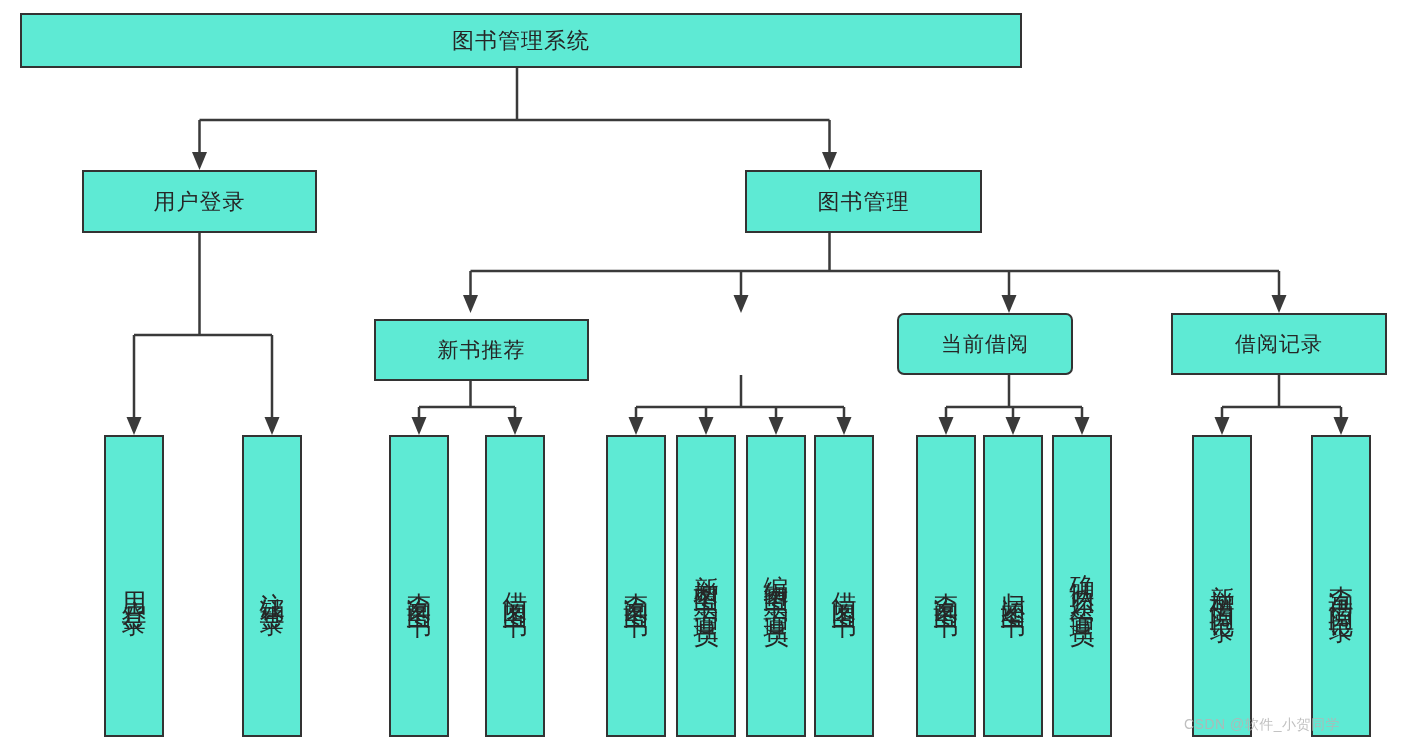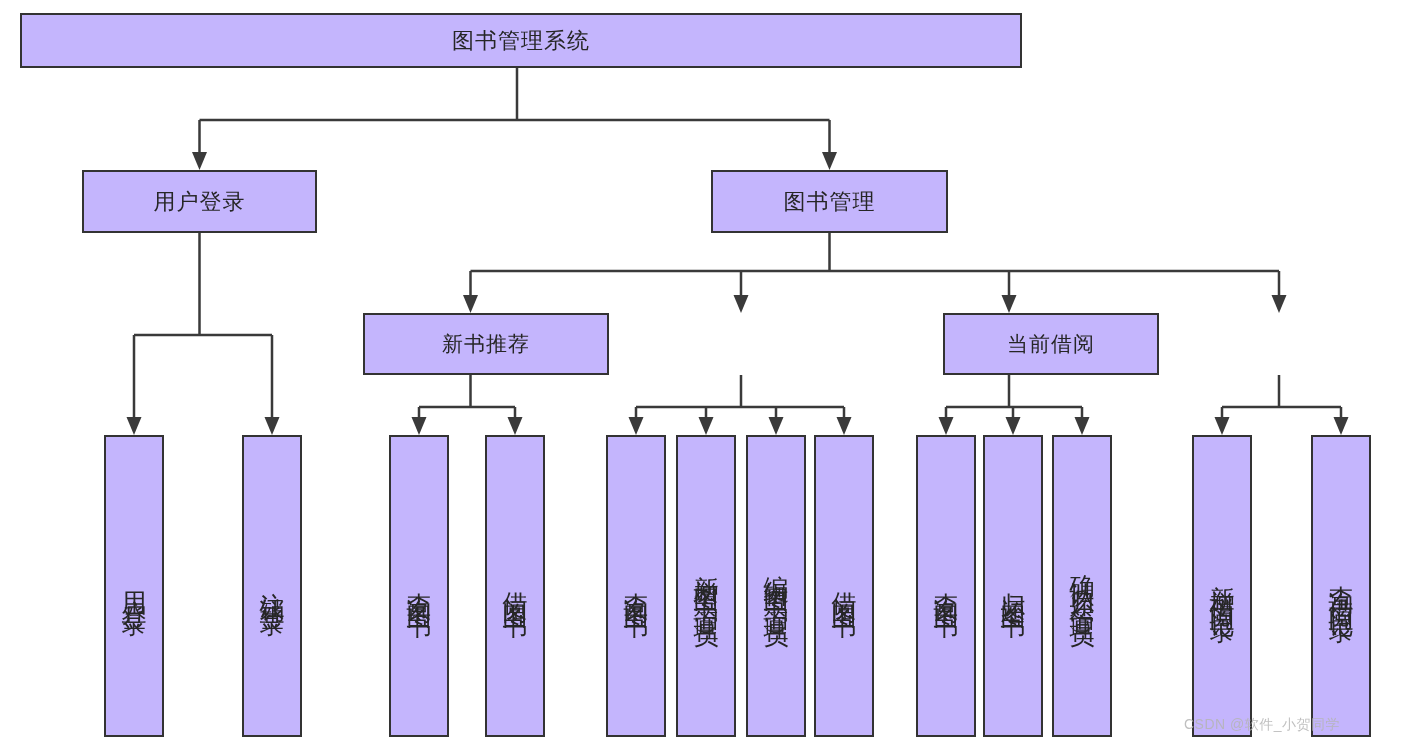--- a/index.html
+++ b/index.html
@@ -14,21 +14,21 @@
     width:1405px;height:747px;position:relative;overflow:hidden;
     background:var(--bg);
     font-family:"Liberation Sans","DejaVu Sans",sans-serif;
     color:var(--text);
   }
   .canvas{position:absolute;inset:0;}
   svg.edges{position:absolute;left:0;top:0;width:1405px;height:747px;}
   svg.edges path{stroke:var(--line);stroke-width:2.5;fill:none;}
   svg.edges polygon{fill:var(--line);stroke:none;}
   .box{
-    position:absolute;background:#c4b5fd;border:2.5px solid var(--border);
+    position:absolute;background:#5eead4;border:2.5px solid var(--border);
     display:flex;align-items:center;justify-content:center;
     box-sizing:border-box;font-size:22px;letter-spacing:1px;
   }
   .root{left:20px;top:13px;width:1002px;height:55px;}
   .lvl2{top:170px;height:63px;}
   .lvl3{top:313px;height:62px;font-size:21px;}
   .leaf{top:435px;width:60px;height:302px;}
   .vtext{
     writing-mode:vertical-rl;
     font-size:25px;letter-spacing:7px;line-height:1;
@@ -84,24 +84,25 @@
     <g>
       <path d="M1279 375 V407 M1222 407 H1341 M1222 407 V419 M1341 407 V419"></path>
       <polygon points="1214.5,417 1229.5,417 1222,435"></polygon>
       <polygon points="1333.5,417 1348.5,417 1341,435"></polygon>
     </g>
   </svg>
 
   <div class="box root">图书管理系统</div>
 
   <div class="box lvl2" style="left:82px;width:235px;">用户登录</div>
-  <div class="box lvl2" style="left:711px;width:237px;">图书管理</div>
+  <div class="box lvl2" style="left:745px;width:237px;">图书管理</div>
 
-  <div class="box lvl3" style="left:363px;width:246px;">新书推荐</div>
-  <div class="box lvl3" style="left:943px;width:216px;">当前借阅</div>
+  <div class="box lvl3" style="left:374px;width:215px;margin-top:6px;">新书推荐</div>
+  <div class="box lvl3" style="left:897px;width:176px;border-radius:7px;">当前借阅</div>
+  <div class="box lvl3" style="left:1171px;width:216px;">借阅记录</div>
 
   <div class="box leaf" style="left:104px;">
       <span class="vtext">用户登录</span>
     </div>
   <div class="box leaf" style="left:242px;">
       <span class="vtext">注销登录</span>
     </div>
 
   <div class="box leaf" style="left:389px;">
       <span class="vtext">查询图书</span>

